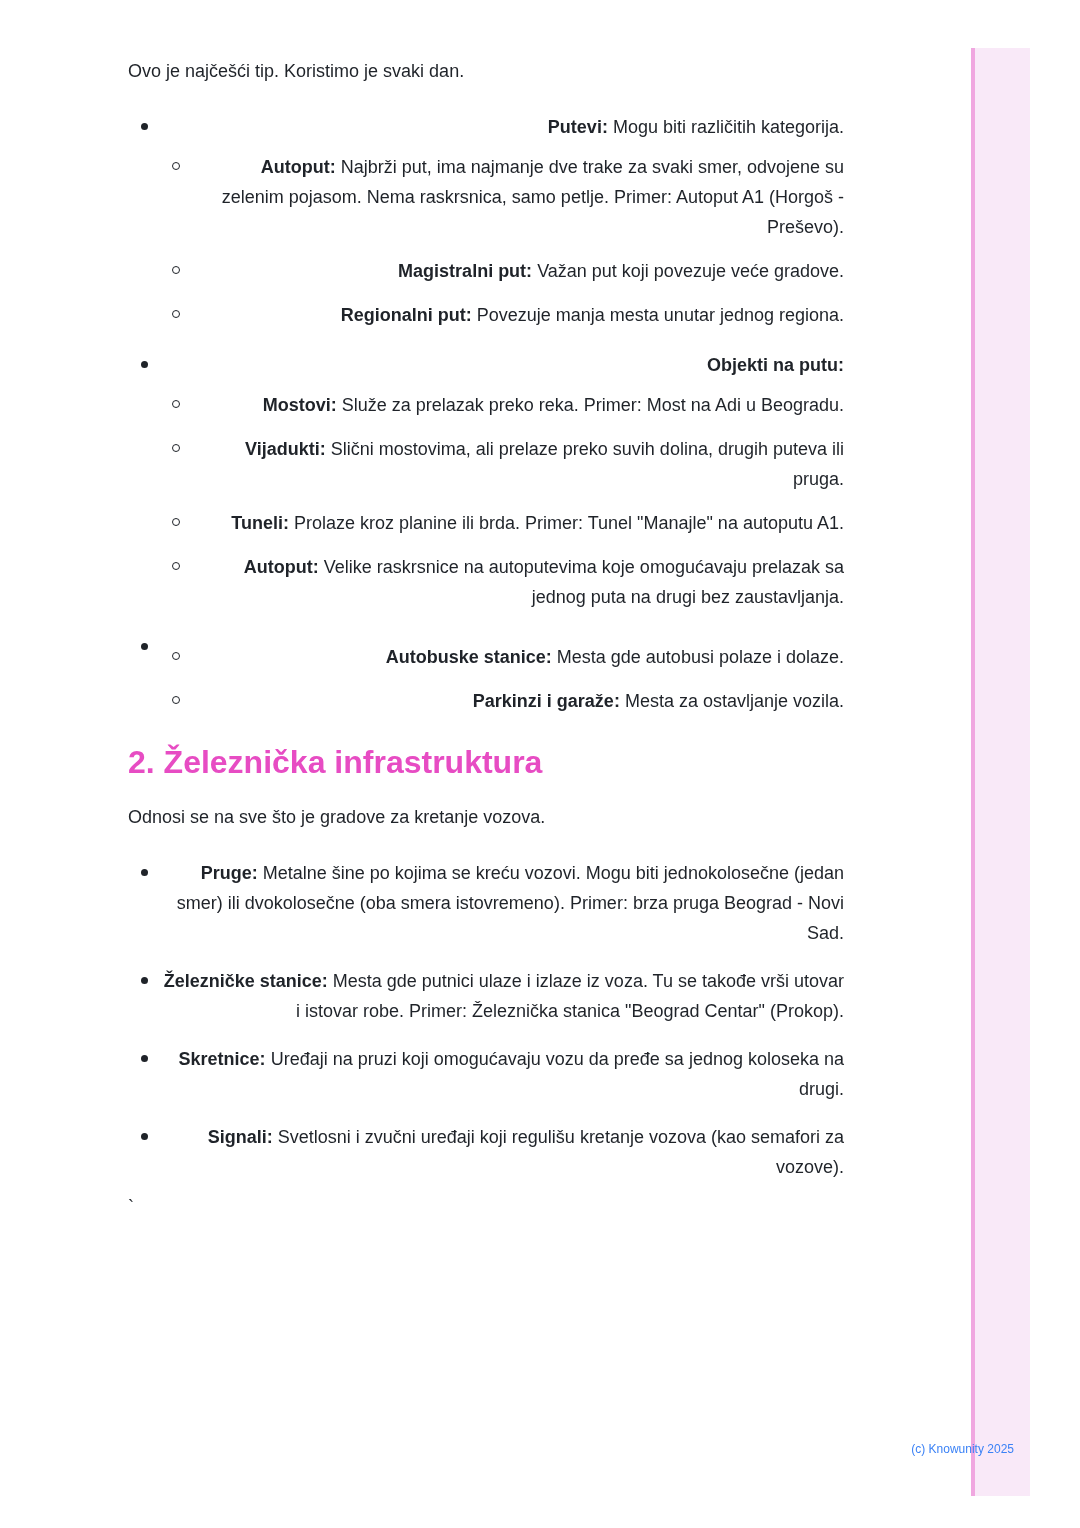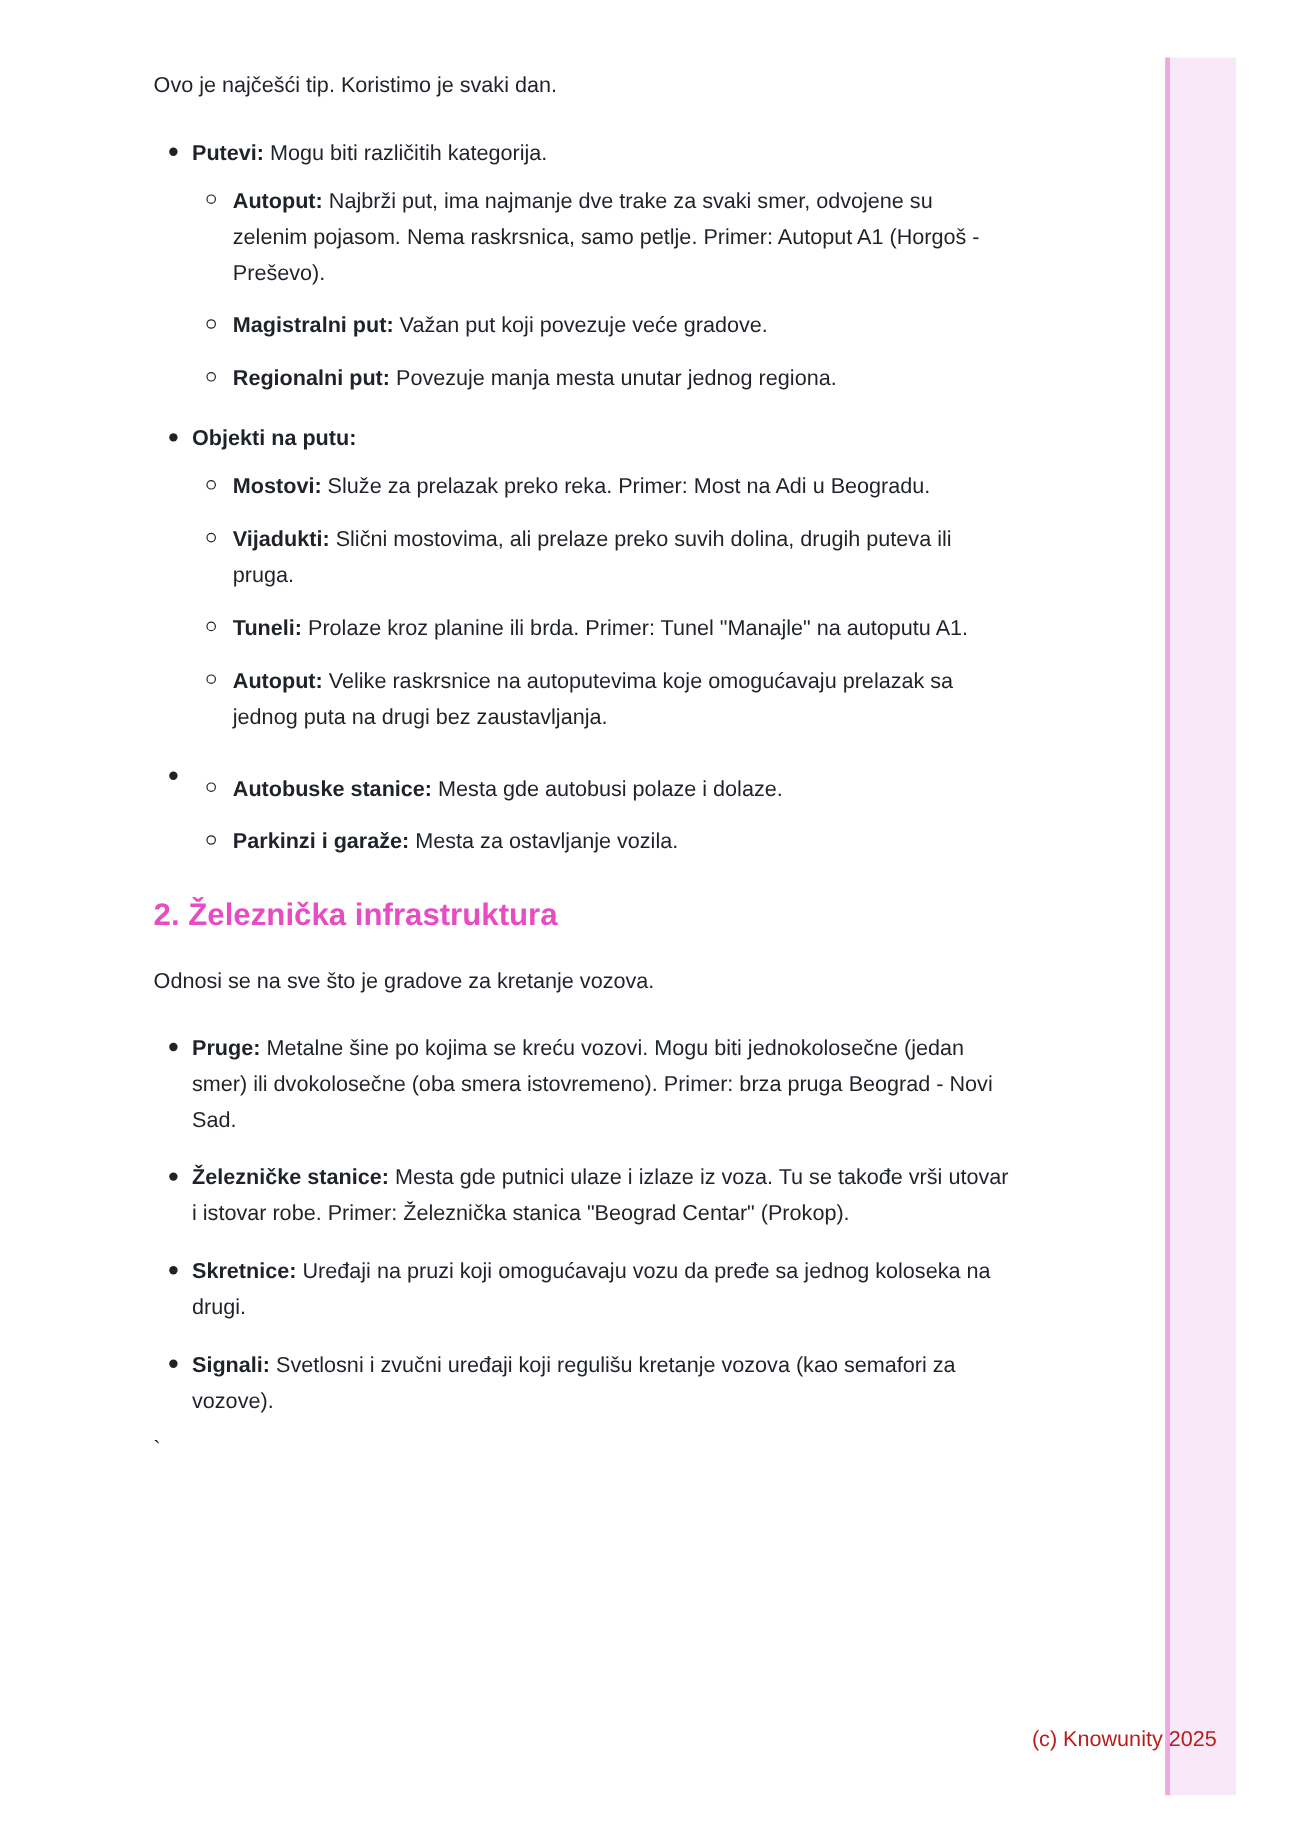--- a/index.html
+++ b/index.html
@@ -29,21 +29,21 @@
     width: 716px;
     font-size: 18px;
     line-height: 30px;
     z-index: 1;
     margin-left: 36px;
   }
   p { margin: 0; }
   .para { margin: 0 0 26px 0; }
   strong { font-weight: 700; }
   ul { list-style: none; margin: 0; padding: 0; }
-  .l1 > li { display: flex; margin: 0 0 20px 0; }
+  .l1 > li { display: flex; margin: 0 0 20px 0; text-align: right; }
   .l1 > li:last-child { margin-bottom: 0; }
   .m1 { flex: 0 0 32px; position: relative; }
   .m1::before {
     content: "";
     position: absolute;
     left: 13px; top: 11px;
     width: 7px; height: 7px;
     border-radius: 50%;
     background: #1f2329;
   }
@@ -55,36 +55,36 @@
   .m2::before {
     content: "";
     position: absolute;
     left: 12px; top: 10px;
     width: 6px; height: 6px;
     border: 1.6px solid #1f2329;
     border-radius: 50%;
     background: transparent;
   }
   .heading {
-    font-size: 26px;
+    font-size: 32px;
     line-height: 36px;
     font-weight: 700;
     color: #e74cc3;
     margin: 28px 0 22px 0;
   }
   .road-list { margin-bottom: 0; }
   .rail-list > li { margin-bottom: 18px; }
   .stray { margin-top: 10px; font-size: 18px; }
   .footer {
     position: absolute;
     top: 1440px;
     right: 66px;
-    font-size: 18px;
+    font-size: 12px;
     line-height: 18px;
-    color: #b91c1c;
+    color: #3b82f6;
     z-index: 2;
   }
 </style>
 </head>
 <body>
 
 <div class="stripe"></div>
 
 <div class="content">
 

